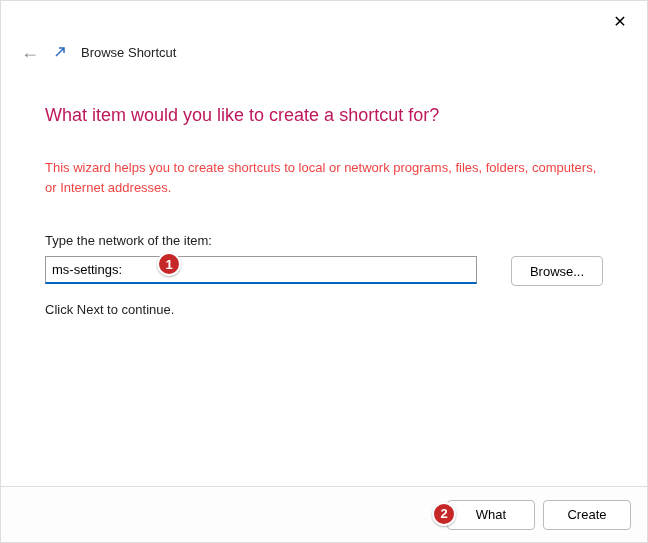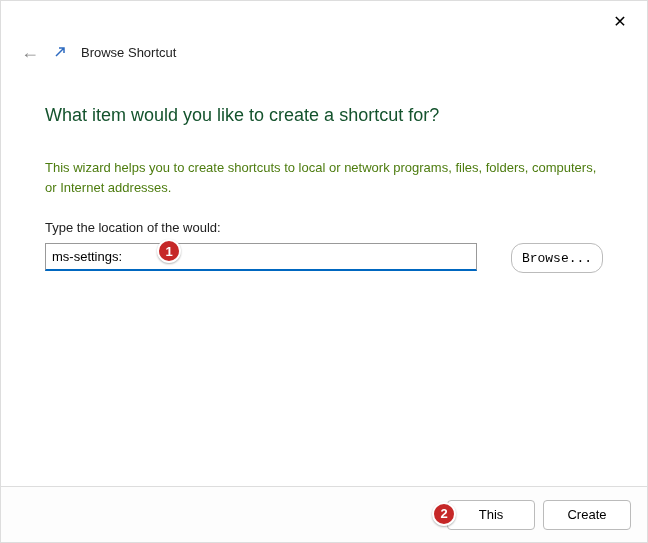--- a/index.html
+++ b/index.html
@@ -50,30 +50,30 @@
     }
     .shortcut-icon svg { display: block; }
     .header-title {
       font-size: 13px;
       color: #222;
     }
     .content {
       padding: 40px 44px 0 44px;
     }
     .heading {
-      color: #14532d;
+      color: #be185d;
       font-size: 18px;
       font-weight: 400;
       margin-bottom: 32px;
     }
     .description {
       font-size: 13px;
-      color: #4d7c0f;
+      color: #ef4444;
       line-height: 1.5;
-      margin-bottom: 23px;
+      margin-bottom: 36px;
     }
     .field-label {
       font-size: 13px;
       color: #222;
       margin-bottom: 8px;
     }
     .input-row {
       display: flex;
       align-items: flex-start;
       gap: 34px;
@@ -89,24 +89,24 @@
       font-size: 13px;
       font-family: inherit;
       outline: none;
       background: #fff;
     }
     .browse-btn {
       width: 92px;
       height: 30px;
       background: #fff;
       border: 1px solid #bbb;
-      border-radius: 12px;
+      border-radius: 4px;
       font-size: 13px;
       cursor: pointer;
-      font-family: Liberation Mono, monospace;
+      font-family: Liberation Sans, sans-serif;
     }
     .continue-text {
       font-size: 13px;
       color: #222;
     }
     .footer {
       position: absolute;
       bottom: 0;
       left: 0;
       right: 0;
@@ -165,27 +165,28 @@
       <rect x="0" y="0" width="14" height="14" fill="#fff" stroke="#5a8fd6" stroke-width="0"></rect>
       <path d="M3 11 L11 3 M6 3 L11 3 L11 8" stroke="#2e6bc0" stroke-width="1.5" fill="none"></path>
     </svg>
   </span>
   <span class="header-title">Browse Shortcut</span>
 </div>
 
 <div class="content">
   <h1 class="heading">What item would you like to create a shortcut for?</h1>
   <p class="description">This wizard helps you to create shortcuts to local or network programs, files, folders, computers, or Internet addresses.</p>
-  <p class="field-label">Type the location of the would:</p>
+  <p class="field-label">Type the network of the item:</p>
   <div class="input-row">
     <input class="location-input" type="text" value="ms-settings:" style="">
     <button class="browse-btn">Browse...</button>
     <div class="annotation-badge badge-1">1</div>
   </div>
+  <p class="continue-text">Click Next to continue.</p>
 </div>
 
 <div class="footer">
   <button class="footer-btn">
     <div class="annotation-badge badge-2">2</div>
-    <span>This</span>
+    <span>What</span>
   </button>
   <button class="footer-btn">Create</button>
 </div>
 
 </body></html>

